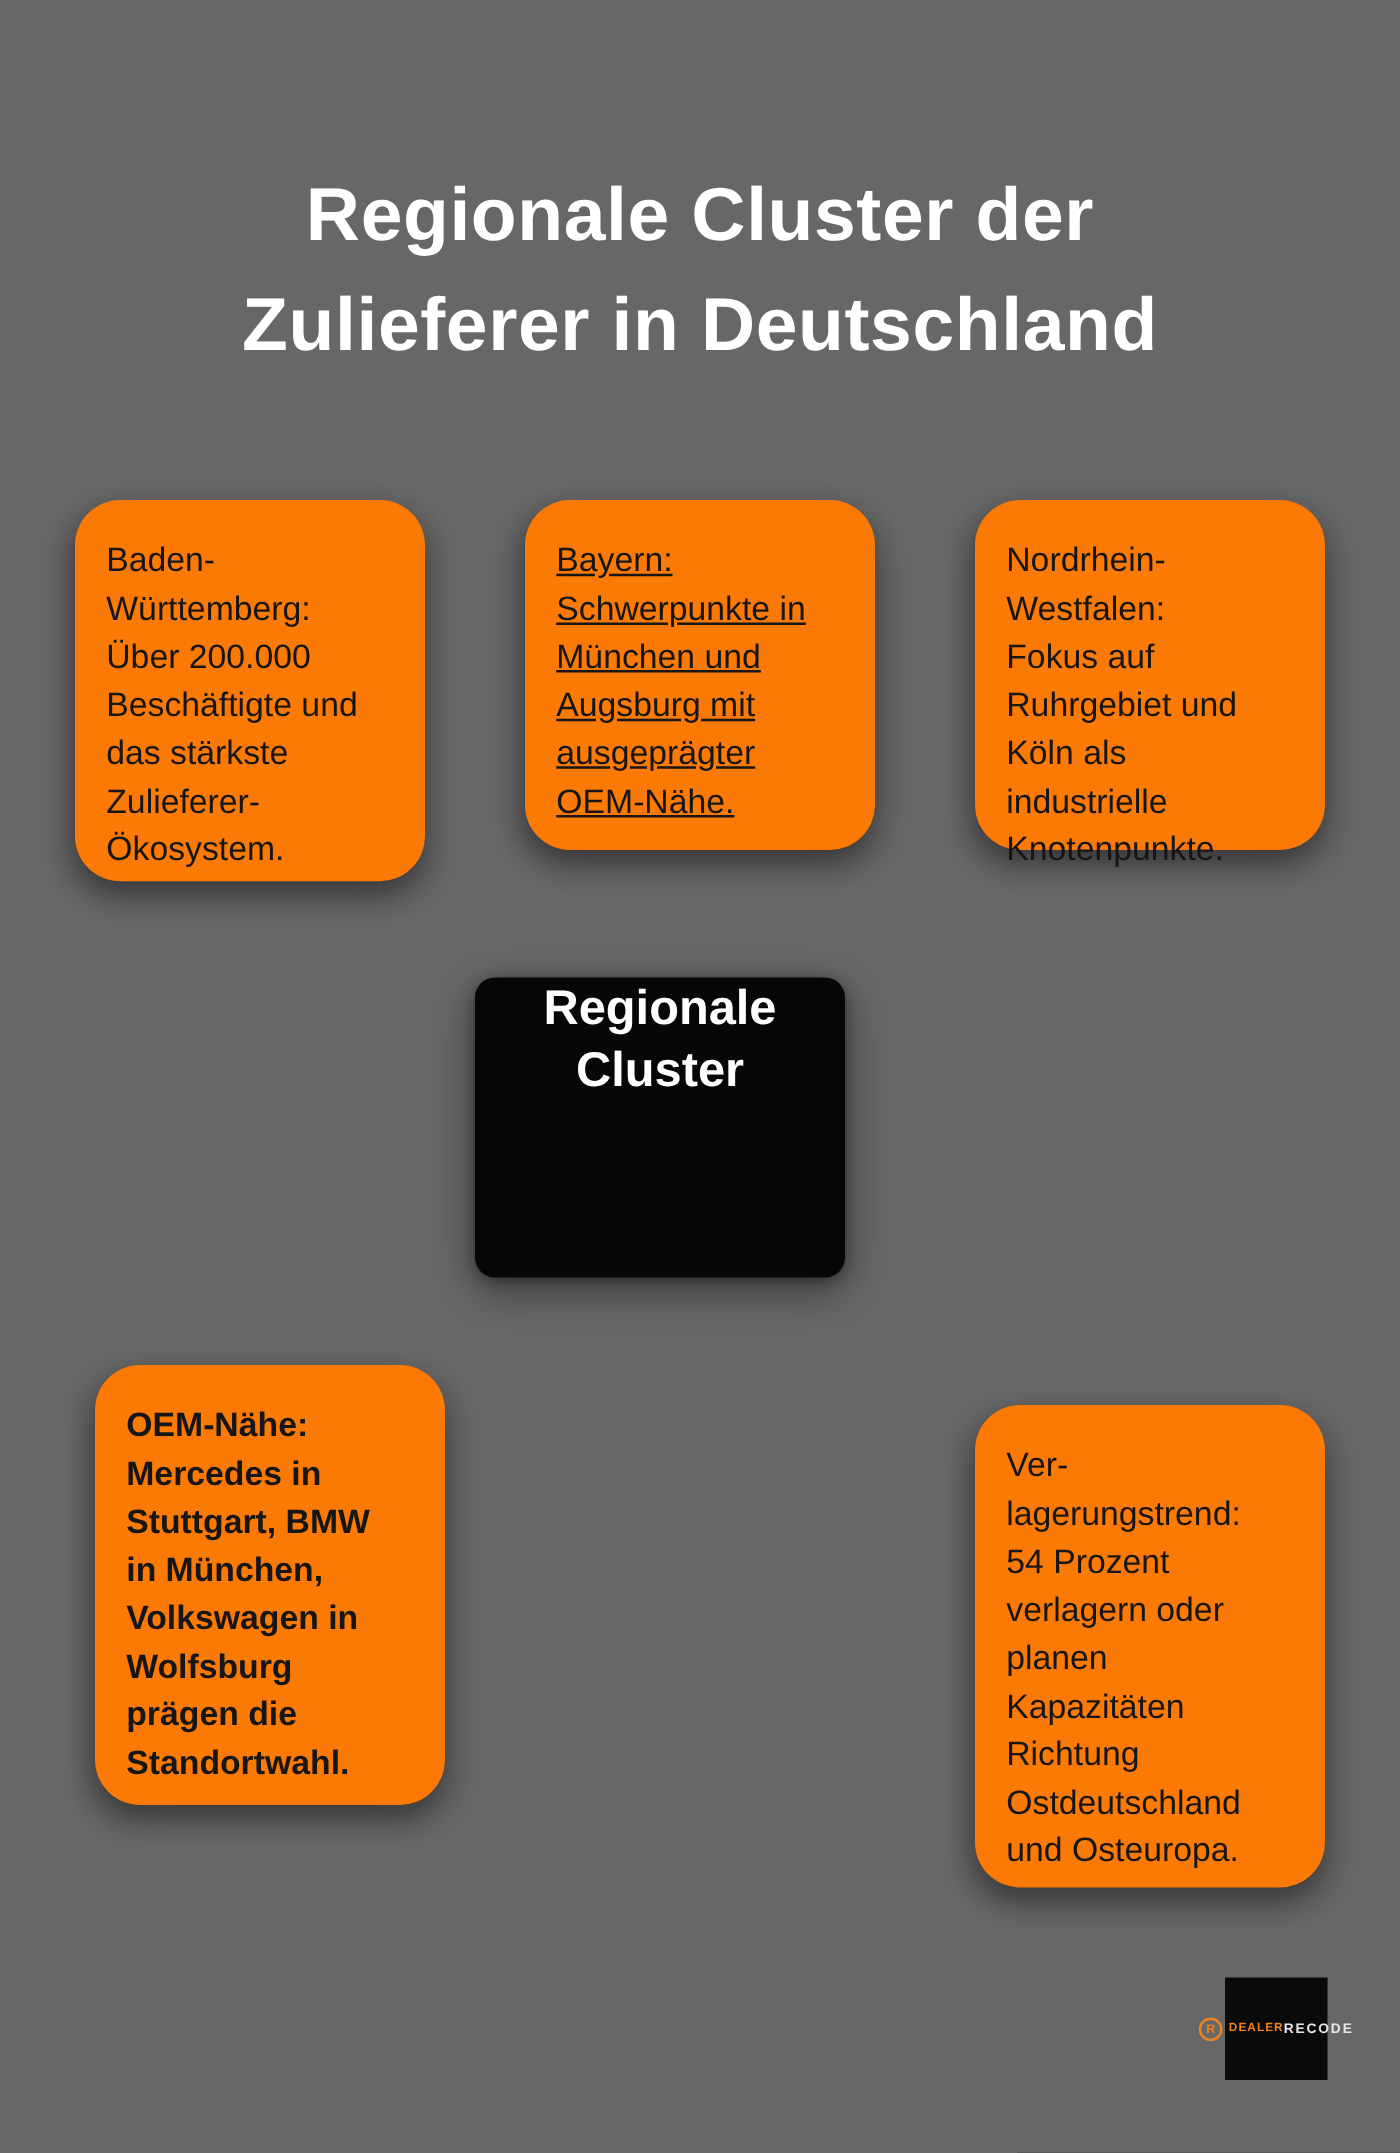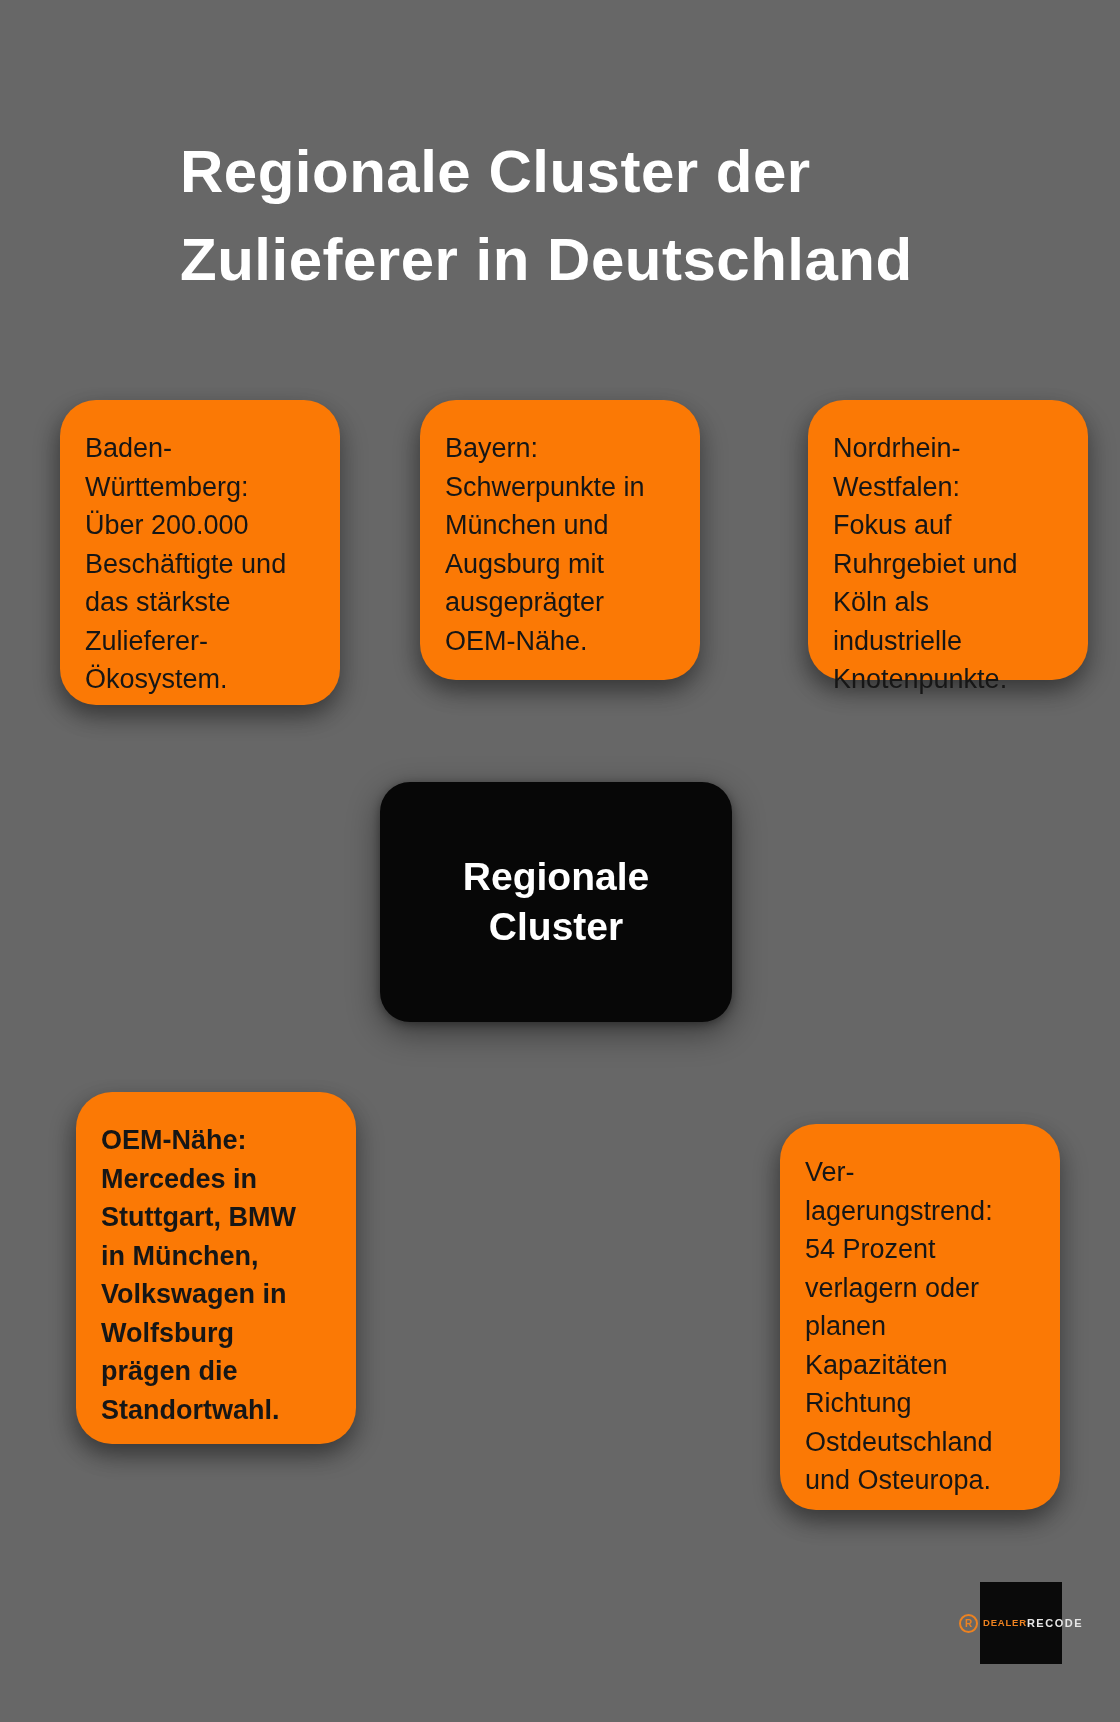--- a/index.html
+++ b/index.html
@@ -4,42 +4,42 @@
 <style>
   html,body { margin:0; padding:0; background:#4d4d4d; }
   #canvas {
     position:relative; width:1120px; height:1722px; margin:0 auto;
     background:var(--background, #676767);
     font-family:"Liberation Sans", sans-serif;
     overflow:hidden;
   }
   .title {
     position:absolute; left:180px; top:88px; width:760px;
-    color:var(--title_white,#ffffff);
+    text-align:center; color:var(--title_white,#ffffff);
     font-size:60px; font-weight:bold; line-height:88px;
     letter-spacing:0.5px;
   }
   .card {
     position:absolute; width:280px; box-sizing:border-box;
     background:var(--card_orange,#FB7905);
     border-radius:36px;
     color:var(--card_text,#161616);
     font-size:27px; line-height:38.5px;
     padding:29px 52px 0 25px;
     box-shadow:-5px 10px 22px rgba(0,0,0,0.30), 5px 12px 24px rgba(0,0,0,0.22);
   }
   .card.c1 { left:60px;  top:400px;  height:305px; }
-  .card.c2 { left:420px; top:400px;  height:280px; }
-  .card.c3 { left:780px; top:400px;  height:280px;margin-left:28px; }
+  .card.c2 { left:420px; top:400px;  height:280px;text-decoration:underline; }
+  .card.c3 { left:780px; top:400px;  height:280px; }
   .card.c4 { left:76px;  top:1092px; height:352px;font-weight:bold; }
   .card.c5 { left:780px; top:1092px; height:386px;margin-top:32px; }
   .node {
-    position:absolute; left:380px; top:782px; width:352px; height:240px;
-    background:var(--node_black,#070707); border-radius:30px;
-    display:flex; align-items:center; justify-content:center;
+    position:absolute; left:380px; top:782px; width:296px; height:240px;
+    background:var(--node_black,#070707); border-radius:16px;
+    display:flex; justify-content:center;
     box-shadow:0 10px 32px rgba(0,0,0,0.45), 0 2px 10px rgba(0,0,0,0.35);
   }
   .node-label {
     width:280px; text-align:center; color:#ffffff;
     font-weight:bold; font-size:39px; line-height:50px;
   }
   .logo {
     position:absolute; left:980px; top:1582px; width:82px; height:82px;
     background:#0a0a0a;
     display:flex; align-items:center; justify-content:center; gap:5px;

